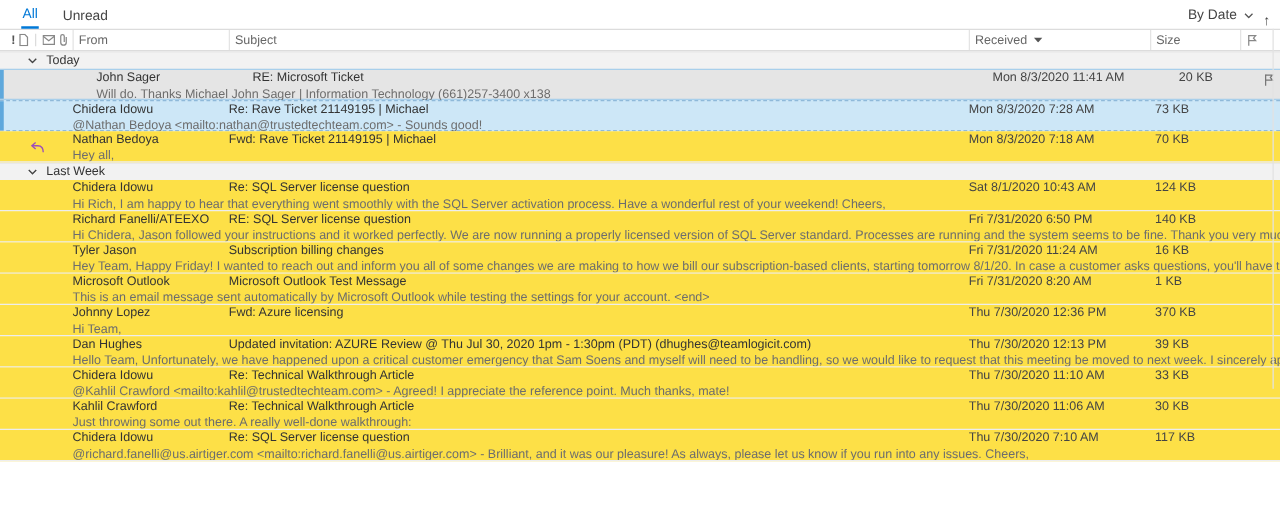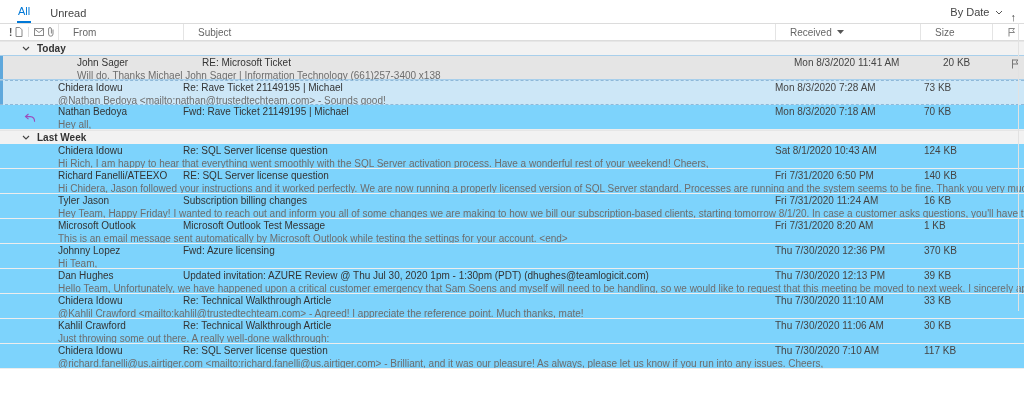--- a/index.html
+++ b/index.html
@@ -15,34 +15,34 @@
   .sort-area { margin-left:auto; display:flex; align-items:center; gap:5px;
                font-size:11px; color:#444; padding-bottom:5px; }
   .up-arrow { font-size:11px; color:#444; margin-left:8px; }
 
   
   .grid-cols { display:grid; grid-template-columns:58px 125px 592px 145px 72px 32px; }
   .header-row { height:18px; align-items:stretch; border-top:1px solid #dcdcdc;
                 border-bottom:1px solid #dcdcdc; font-size:10px; color:#666; }
   .hdr-icons { display:flex; align-items:center; padding-left:9px; gap:3px; }
   .hdr-sep { width:1px; height:10px; background:#dcdcdc; margin:0 2px; }
-  .hdr-cell { display:flex; align-items:center; padding-left:14px;
+  .hdr-cell { display:flex; align-items:center; padding-left:4px;
               border-left:1px solid #e4e4e4; }
   .bang { font-weight:bold; color:#555; font-size:10px; }
   .sort-tri { margin-left:5px; }
 
   
   .group-header { height:14px; background:#f2f2f2; border-top:1px solid #e6e6e6;
                   display:flex; align-items:center; padding-left:22px; gap:7px;
-                  font-size:10px; font-weight:bold; color:#333; }
+                  font-size:10px; font-weight:normal; color:#333; }
 
   
   .row { position:relative; height:25px; grid-template-rows:13px 10px;
          padding-top:1px; font-size:10px; border-bottom:1px solid #ededed;
-         background:#7dd3fc; cursor:default; }
+         background:#fde047; cursor:default; }
   .row .gutter   { grid-column:1; grid-row:1/3; display:flex; align-items:center;
                    padding-left:24px; }
   .row .sender   { grid-column:2; grid-row:1; color:#333; white-space:nowrap;
                    overflow:hidden; padding-right:6px; }
   .row .subject  { grid-column:3; grid-row:1; color:#333; white-space:nowrap;
                    overflow:hidden; padding-right:6px; }
   .row .received { grid-column:4; grid-row:1; color:#444; white-space:nowrap; }
   .row .size     { grid-column:5; grid-row:1; color:#444; white-space:nowrap;
                    padding-left:4px; }
   .row .actions  { grid-column:6; grid-row:1; display:flex; align-items:center;

